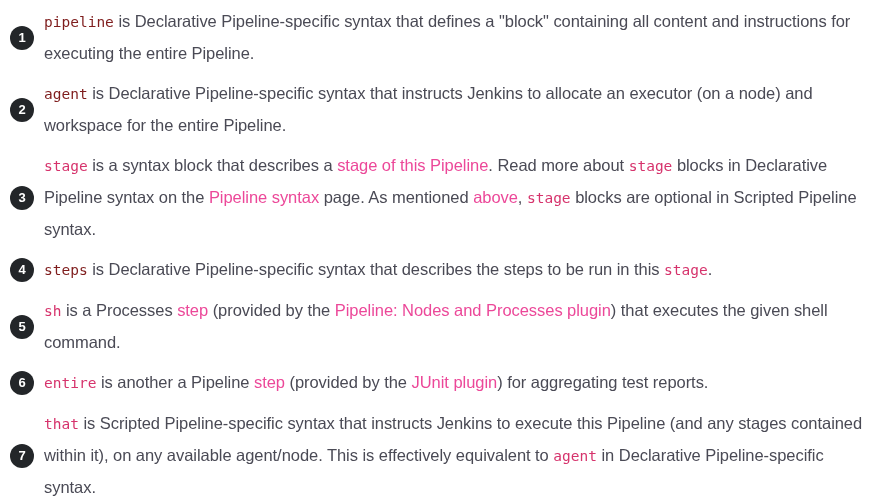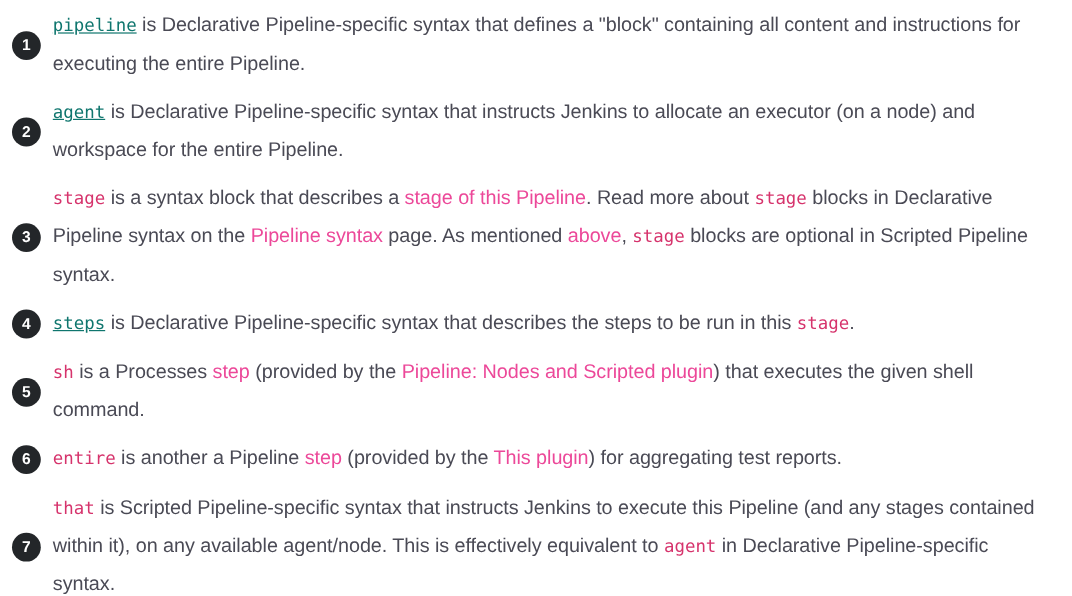--- a/index.html
+++ b/index.html
@@ -58,21 +58,21 @@
     letter-spacing: -0.05px;
   }
 
   code, .code {
     font-family: "DejaVu Sans Mono", "Liberation Mono", monospace;
     font-size: 14.5px;
     letter-spacing: 0;
   }
 
   .code-pink { color: #d6336c; }
-  .code-blue { color: #0f766e; text-decoration: underline; }
+  .code-blue { color: #7f1d1d; }
 
   a.doc-link,
   .doc-link {
     color: #ec4899;
     text-decoration: none;
   }
 </style>
 </head>
 <body>
 
@@ -98,27 +98,27 @@
     <div class="callout-item">
       <div class="marker-cell">
         <span class="marker">4</span>
       </div>
       <div class="callout-text"><code class="code code-blue">steps</code><span> is Declarative Pipeline-specific syntax that describes the steps to be run in this </span><code class="code code-pink">stage</code><span>.</span></div>
     </div>
     <div class="callout-item">
       <div class="marker-cell">
         <span class="marker">5</span>
       </div>
-      <div class="callout-text"><code class="code code-pink">sh</code><span> is a Processes </span><a class="doc-link" href="#">step</a><span> (provided by the </span><a class="doc-link" href="#">Pipeline: Nodes and Scripted plugin</a><span>) that executes the given shell command.</span></div>
+      <div class="callout-text"><code class="code code-pink">sh</code><span> is a Processes </span><a class="doc-link" href="#">step</a><span> (provided by the </span><a class="doc-link" href="#">Pipeline: Nodes and Processes plugin</a><span>) that executes the given shell command.</span></div>
     </div>
     <div class="callout-item">
       <div class="marker-cell">
         <span class="marker">6</span>
       </div>
-      <div class="callout-text"><code class="code code-pink">entire</code><span> is another a Pipeline </span><a class="doc-link" href="#">step</a><span> (provided by the </span><a class="doc-link" href="#">This plugin</a><span>) for aggregating test reports.</span></div>
+      <div class="callout-text"><code class="code code-pink">entire</code><span> is another a Pipeline </span><a class="doc-link" href="#">step</a><span> (provided by the </span><a class="doc-link" href="#">JUnit plugin</a><span>) for aggregating test reports.</span></div>
     </div>
     <div class="callout-item">
       <div class="marker-cell">
         <span class="marker">7</span>
       </div>
       <div class="callout-text"><code class="code code-pink">that</code><span> is Scripted Pipeline-specific syntax that instructs Jenkins to execute this Pipeline (and any stages contained within it), on any available agent/node. This is effectively equivalent to </span><code class="code code-pink">agent</code><span> in Declarative Pipeline-specific syntax.</span></div>
     </div>
   </div>
 
 </body></html>

